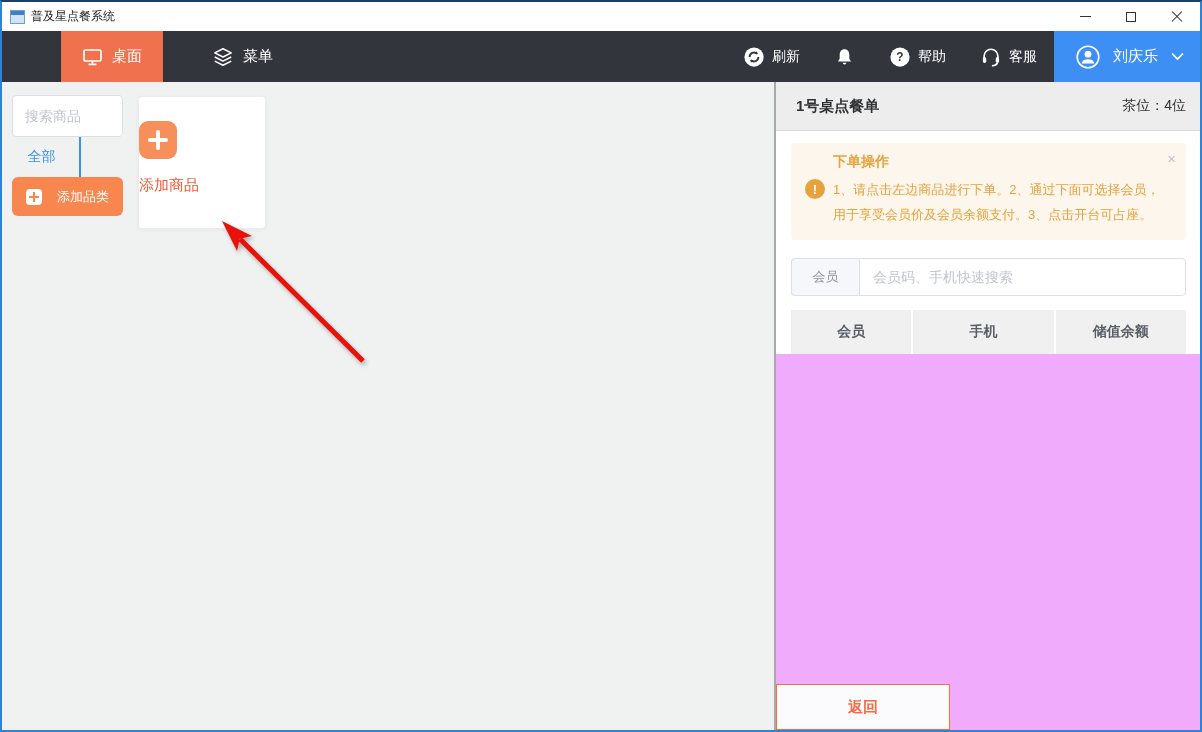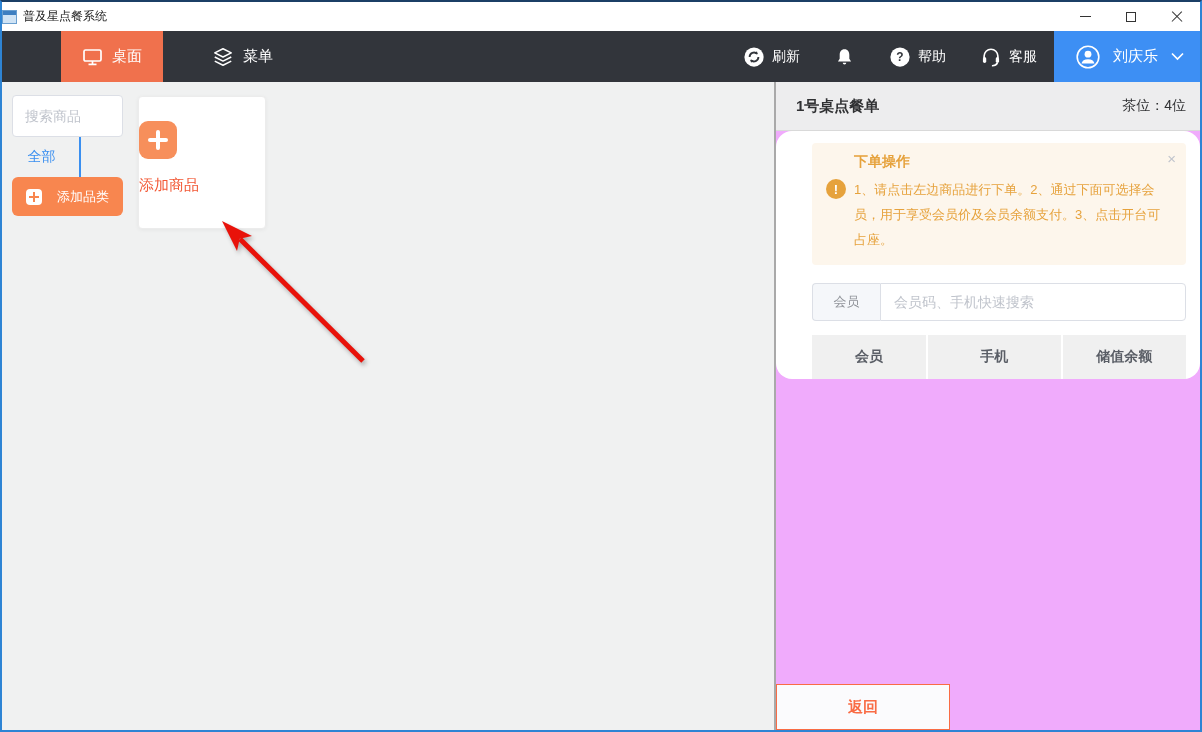--- a/index.html
+++ b/index.html
@@ -6,21 +6,21 @@
   html,body { width:1202px; height:732px; }
   body { font-family:"Liberation Sans","DejaVu Sans",sans-serif; }
 
   .window{
     position:relative; width:1202px; height:732px;
     border:2px solid #2e84d4; border-top-color:#1b3f66;
     background:#fff; overflow:hidden;
   }
 
   
-  .titlebar{ height:29px; background:#fff; display:flex; align-items:center; }
+  .titlebar{ height:29px; background:#fff; display:flex; align-items:center; padding-left:8px; }
   .app-icon{ width:15px; height:14px; margin-right:6px; position:relative; background:#cfe3f5; border:1px solid #6a9fd0; }
   .app-icon::before{ content:""; position:absolute; left:0; top:0; right:0; height:4px; background:#3e7fc1; }
   .title-text{ font-size:12px; color:#1a1a1a; }
   .win-controls{ margin-left:auto; display:flex; height:100%; }
   .win-btn{ width:46px; height:100%; display:flex; align-items:center; justify-content:center; cursor:default; }
   .glyph-min{ width:11px; height:1px; background:#333; }
   .glyph-max{ width:10px; height:10px; border:1px solid #333; }
   .glyph-close{ position:relative; width:12px; height:12px; }
   .glyph-close::before,.glyph-close::after{ content:""; position:absolute; left:-1px; top:5px; width:14px; height:1.4px; background:#333; }
   .glyph-close::before{ transform:rotate(45deg); }
@@ -74,21 +74,21 @@
     filter:drop-shadow(2px 3px 2px rgba(90,90,90,.45)); }
 
   
   .divider{ width:2px; background:#a9a9a9; }
   .panel{ width:424px; display:flex; flex-direction:column; background:#f0abfc; }
   .panel-header{ height:49px; background:#ededee; border-bottom:1px solid #d9d9d9;
     display:flex; align-items:center; padding:0 14px 0 20px; flex:none; }
   .panel-title{ font-size:15px; font-weight:bold; color:#303133; }
   .panel-seats{ margin-left:auto; font-size:14px; color:#303133; }
   .panel-body{ flex:1; overflow:hidden; }
-  .white-sec{ background:#fff; padding:12px 14px 0 36px;border-radius:16px; }
+  .white-sec{ background:#fff; padding:12px 14px 0 15px; }
 
   .notice{ background:#fdf6ec; border-radius:4px; padding:10px 14px 13px 14px;
     position:relative; color:#e6a23c; }
   .notice-title{ font-size:14px; font-weight:bold; margin-left:28px; margin-bottom:6px; }
   .notice-close{ position:absolute; top:8px; right:10px; color:#c0c4cc; font-size:15px;
     line-height:1; cursor:pointer; }
   .notice-row{ display:flex; gap:8px; }
   .notice-icon{ width:20px; height:20px; border-radius:50%; background:#e6a23c; color:#fff;
     font-weight:bold; font-size:13px; display:flex; align-items:center; justify-content:center;
     flex:none; margin-top:2px; }

